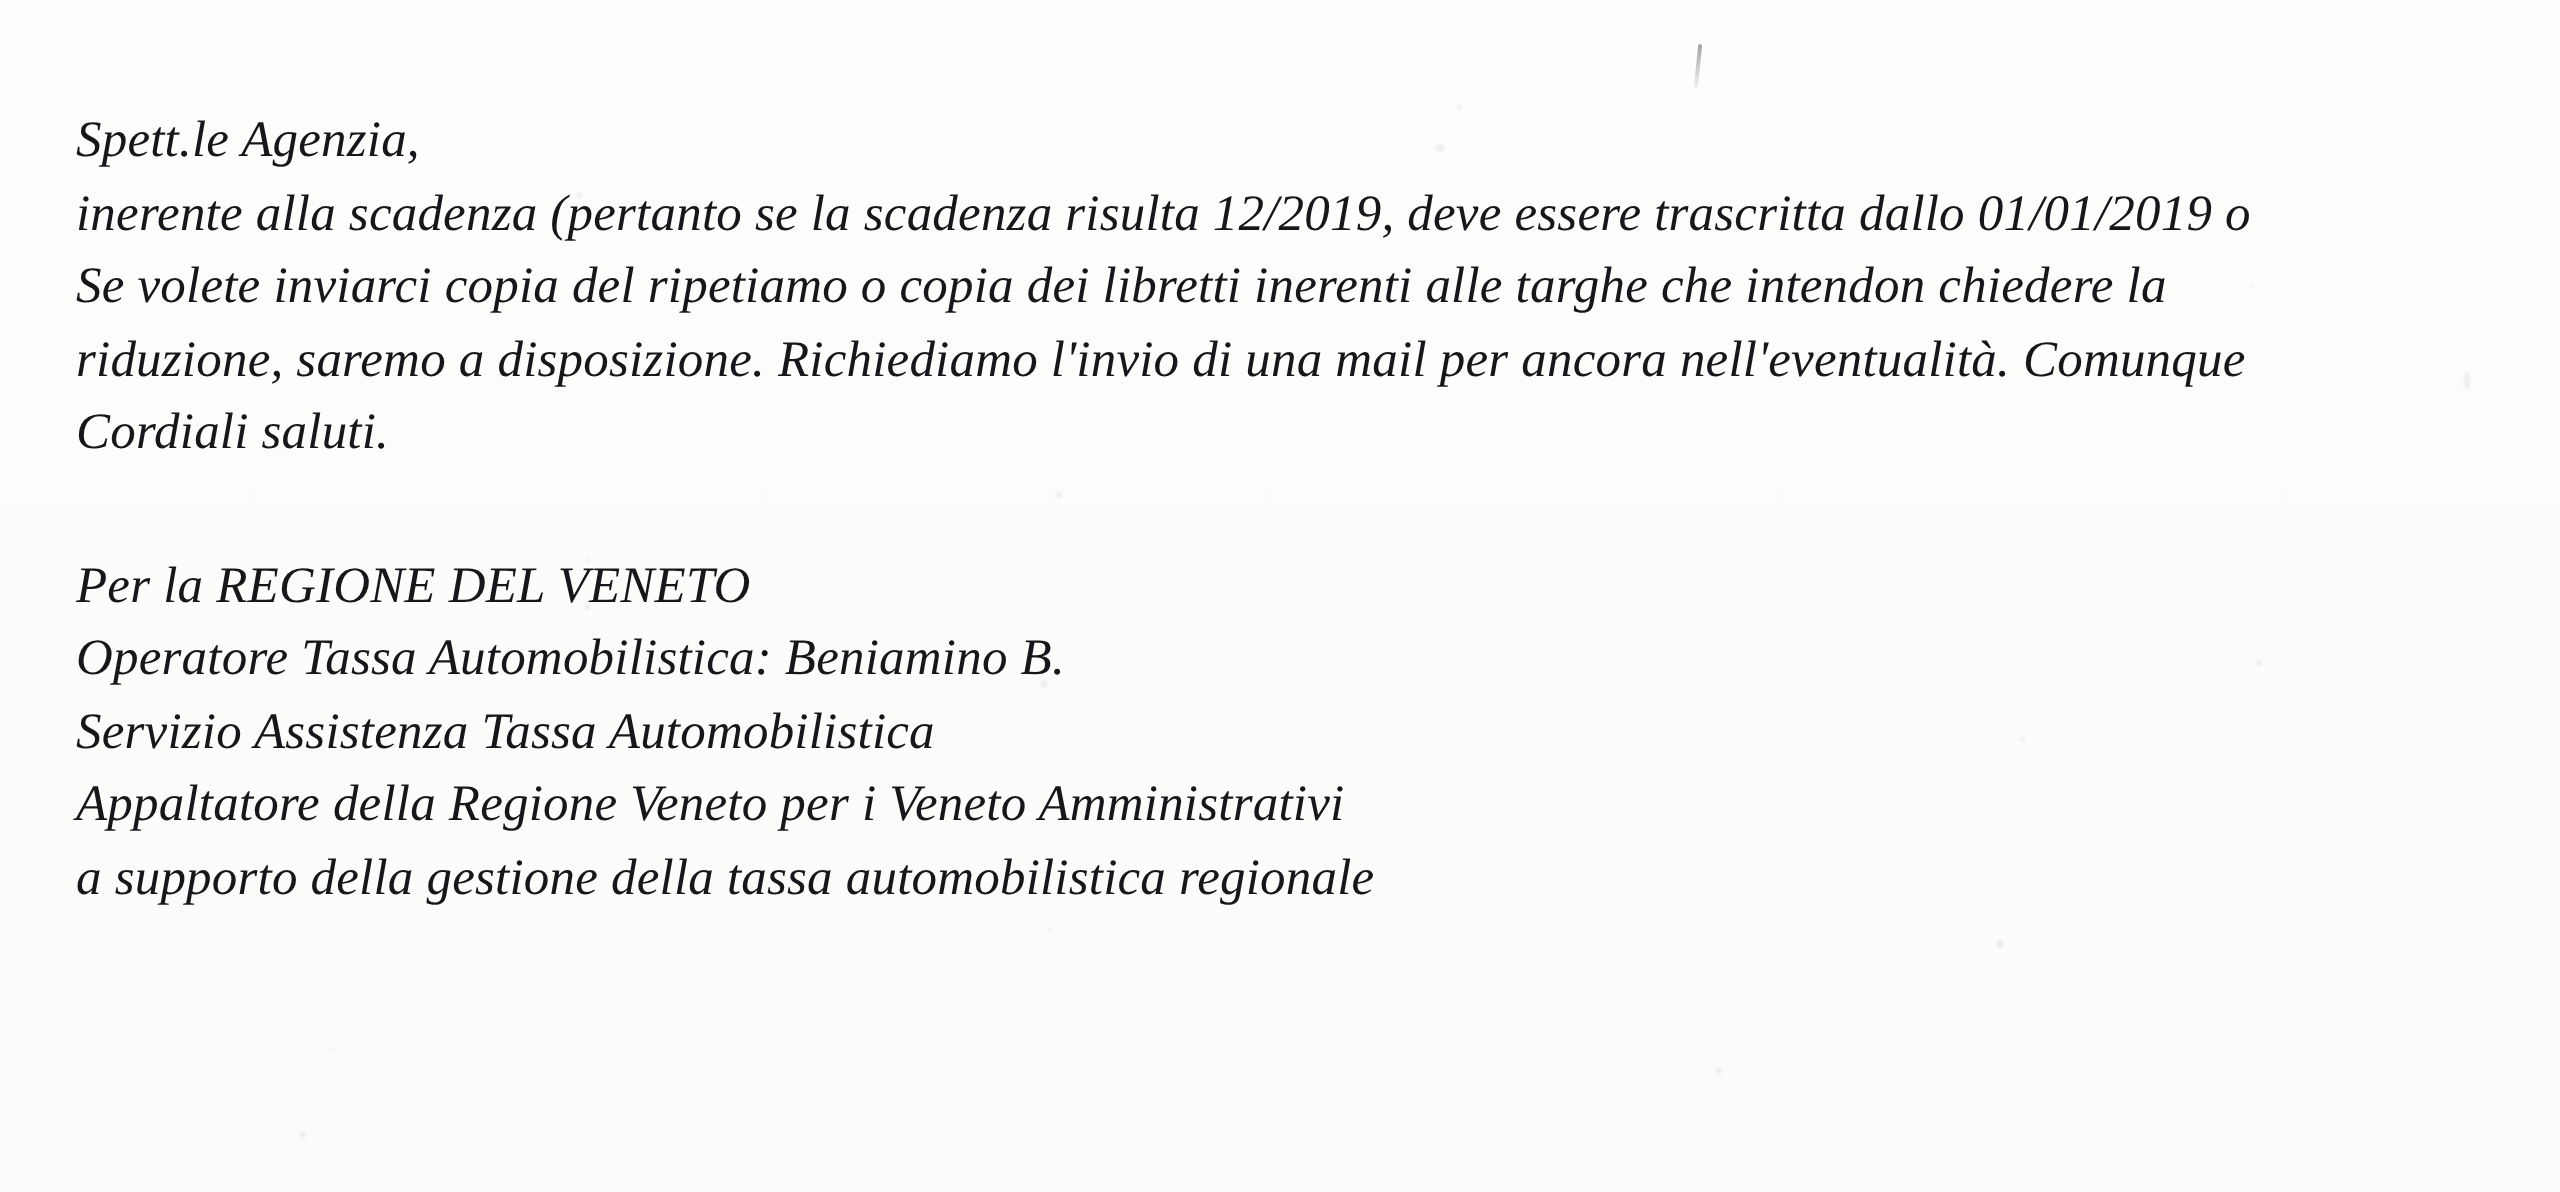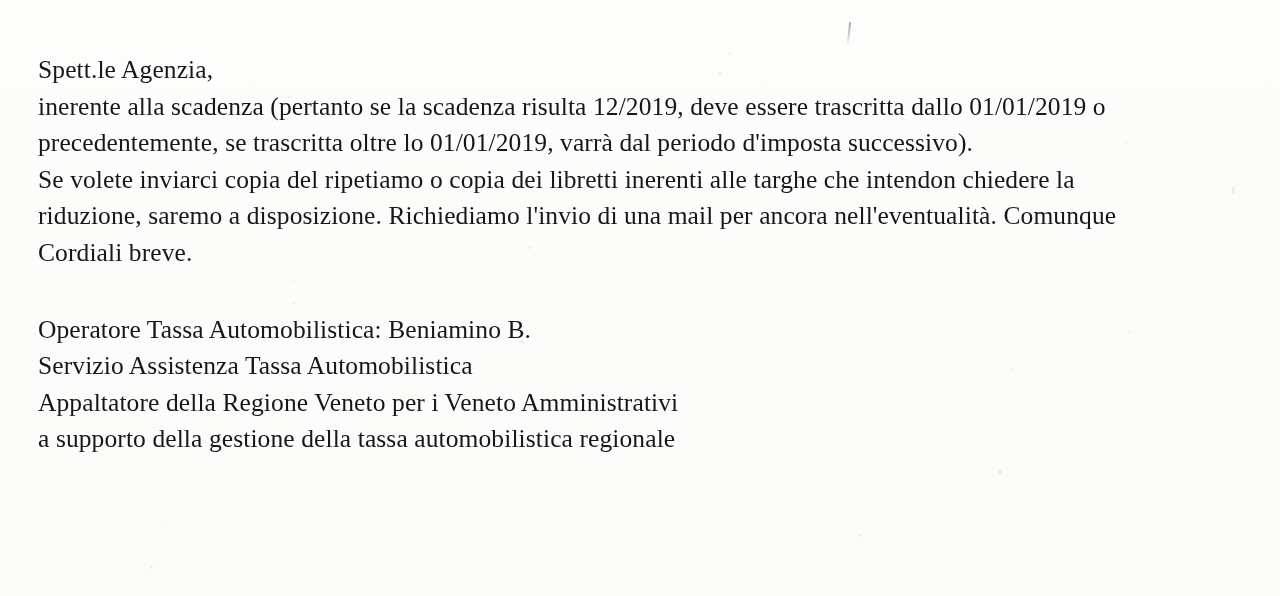--- a/index.html
+++ b/index.html
@@ -21,20 +21,21 @@
     position: absolute;
     inset: 0;
     background:
       radial-gradient(circle at 57% 9%, rgba(0,0,0,0.035) 0 1.2px, rgba(0,0,0,0) 2px),
       radial-gradient(circle at 23% 47%, rgba(0,0,0,0.03) 0 1.1px, rgba(0,0,0,0) 2px),
       radial-gradient(circle at 79% 62%, rgba(0,0,0,0.03) 0 1.1px, rgba(0,0,0,0) 2px),
       radial-gradient(circle at 88% 24%, rgba(0,0,0,0.025) 0 1px, rgba(0,0,0,0) 2px),
       radial-gradient(circle at 41% 78%, rgba(0,0,0,0.025) 0 1px, rgba(0,0,0,0) 2px),
       radial-gradient(circle at 13% 88%, rgba(0,0,0,0.02) 0 1px, rgba(0,0,0,0) 2px),
       linear-gradient(180deg, #fdfdfb 0%, #fcfcfa 45%, #fbfbf9 100%);
+    font-style: italic;
   }
 
   .scan-mark {
     position: absolute;
     left: 848px;
     top: 22px;
     width: 2px;
     height: 22px;
     background: linear-gradient(180deg, rgba(90,90,95,0.55), rgba(90,90,95,0.08));
     transform: rotate(6deg);
@@ -91,26 +92,26 @@
   <div class="noise" style="left:1128px; top:330px; width:3px; height:3px;"></div>
   <div class="noise" style="left:520px; top:340px; width:4px; height:4px;"></div>
   <div class="noise" style="left:998px; top:470px; width:4px; height:4px;"></div>
   <div class="noise" style="left:858px; top:534px; width:3px; height:3px;"></div>
   <div class="noise" style="left:150px; top:566px; width:3px; height:3px;"></div>
 
   <div class="body-block">
 
     <div class="para-line">Spett.le Agenzia,</div>
     <div class="para-line">inerente alla scadenza (pertanto se la scadenza risulta 12/2019, deve essere trascritta dallo 01/01/2019 o</div>
-    <div class="para-line">precedentemente, se trascritta oltre lo 01/01/2019, varrà dal periodo d'imposta successivo).</div>
     <div class="para-line">Se volete inviarci copia del ripetiamo o copia dei libretti inerenti alle targhe che intendon chiedere la</div>
     <div class="para-line">riduzione, saremo a disposizione. Richiediamo l'invio di una mail per ancora nell'eventualità. Comunque</div>
-    <div class="para-line">Cordiali breve.</div>
+    <div class="para-line">Cordiali saluti.</div>
 
     <div class="gap"></div>
 
+    <div class="sig-line">Per la REGIONE DEL VENETO</div>
     <div class="sig-line">Operatore Tassa Automobilistica: Beniamino B.</div>
     <div class="sig-line">Servizio Assistenza Tassa Automobilistica</div>
     <div class="sig-line">Appaltatore della Regione Veneto per i Veneto Amministrativi</div>
     <div class="sig-line">a supporto della gestione della tassa automobilistica regionale</div>
 
   </div>
 </div>
 
 </body></html>

